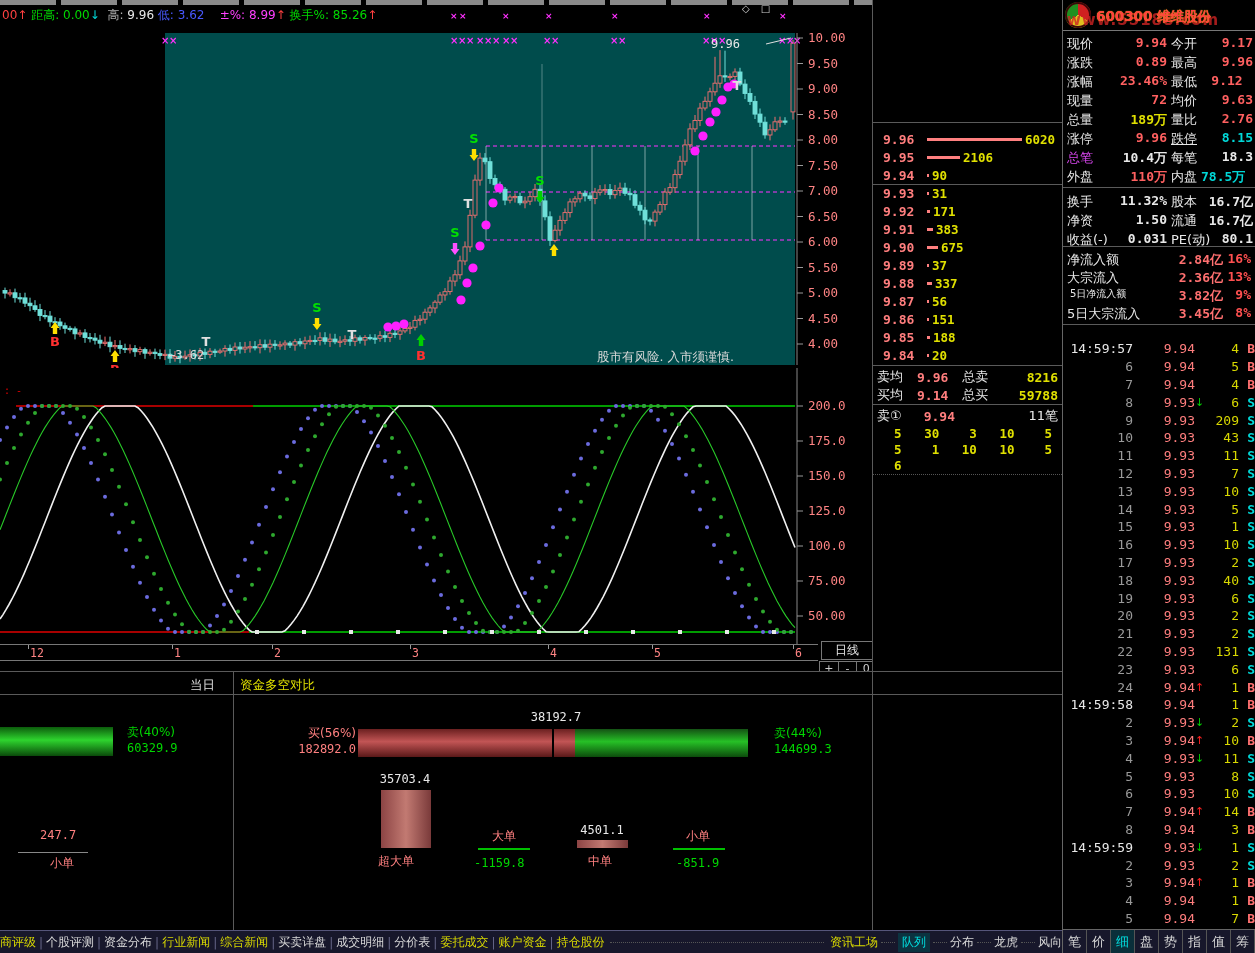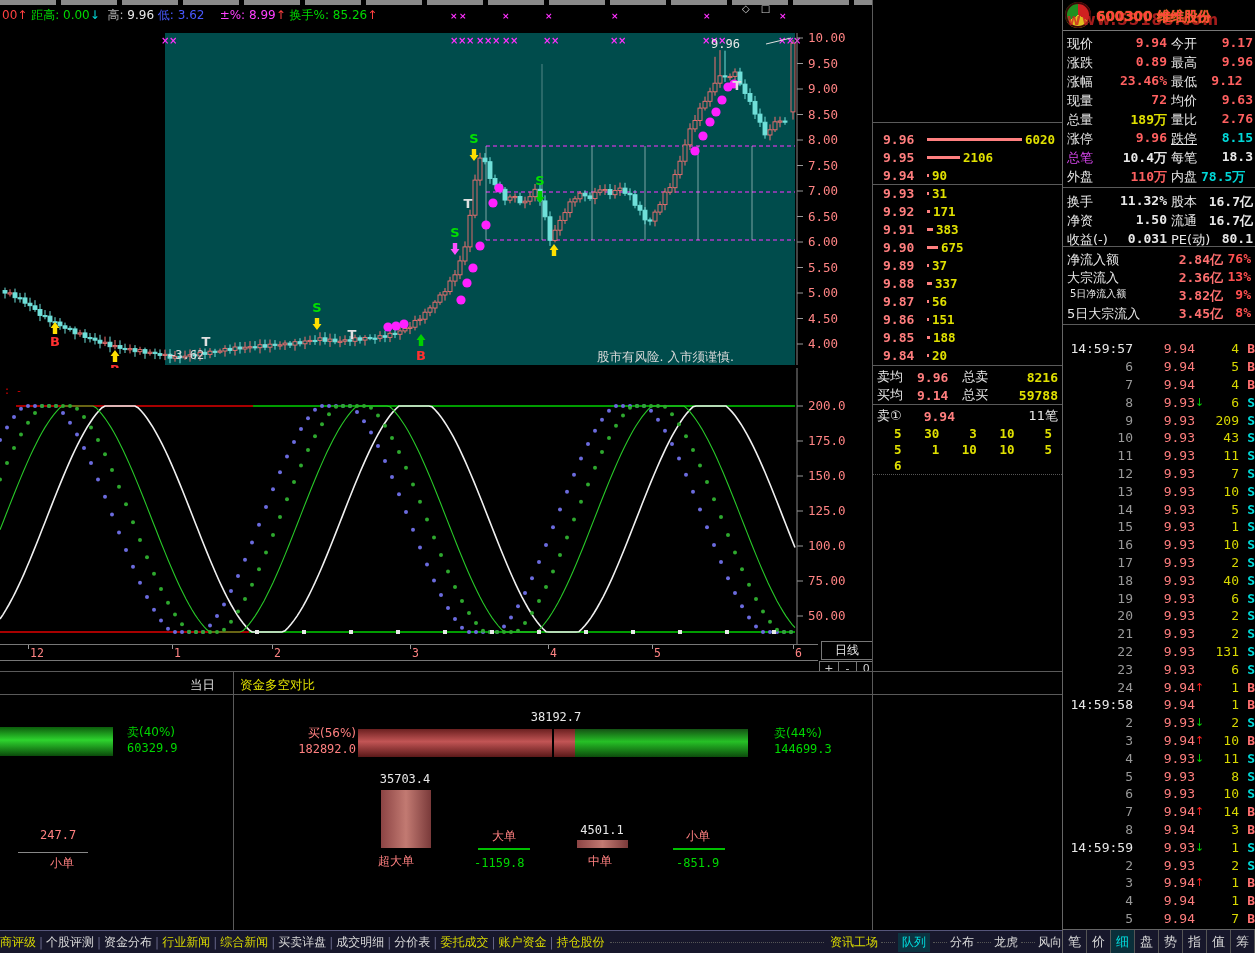--- a/index.html
+++ b/index.html
@@ -1033,21 +1033,21 @@
           <span style="left:4px;color:#e8e8e8;">收益(-)</span>
           <span class="num" style="left:42px;width:62px;text-align:right;font-weight:bold;color:#e8e8e8;">0.031</span>
           <span style="left:108px;color:#e8e8e8;">PE(动)</span>
           <span class="num" style="left:138px;width:52px;text-align:right;font-weight:bold;color:#e8e8e8;">80.1</span>
         </div>
       </div>
     <div id="rp-flows">
         <div class="frow" style="top: 250px;">
           <span class="abs" style="left:4px;top:1px;color:#e8e8e8;font-size:13px;">净流入额</span>
           <span class="abs num" style="left:92px;top:1px;width:68px;text-align:right;font-weight:bold;color:#ff7070;font-size:13px;">2.84亿</span>
-          <span class="abs num" style="left:160px;top:1px;width:28px;text-align:right;font-weight:bold;color:#ff5050;font-size:13px;">76%</span>
+          <span class="abs num" style="left:160px;top:1px;width:28px;text-align:right;font-weight:bold;color:#ff5050;font-size:13px;">16%</span>
         </div>
         <div class="frow" style="top: 268px;">
           <span class="abs" style="left:4px;top:1px;color:#e8e8e8;font-size:13px;">大宗流入</span>
           <span class="abs num" style="left:92px;top:1px;width:68px;text-align:right;font-weight:bold;color:#ff7070;font-size:13px;">2.36亿</span>
           <span class="abs num" style="left:160px;top:1px;width:28px;text-align:right;font-weight:bold;color:#ff5050;font-size:13px;">13%</span>
         </div>
         <div class="frow" style="top: 286px;">
           <span class="abs" style="left:7px;top:1px;color:#e8e8e8;font-size:10px;">5日净流入额</span>
           <span class="abs num" style="left:92px;top:1px;width:68px;text-align:right;font-weight:bold;color:#ff7070;font-size:13px;">3.82亿</span>
           <span class="abs num" style="left:160px;top:1px;width:28px;text-align:right;font-weight:bold;color:#ff5050;font-size:13px;">9%</span>

